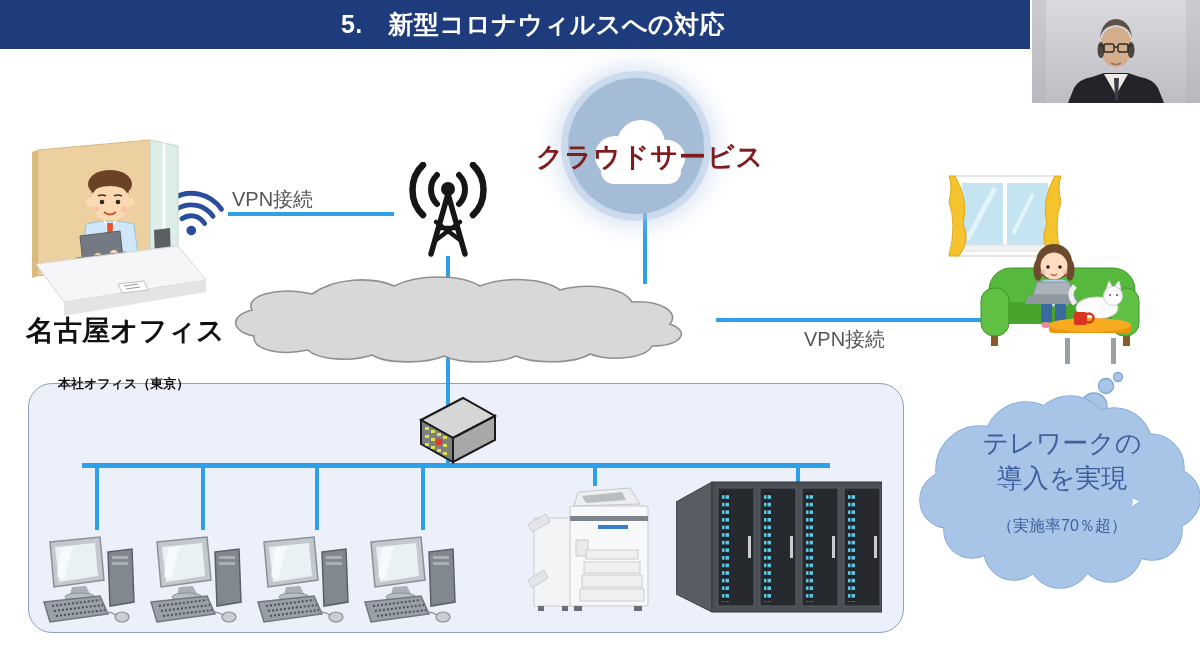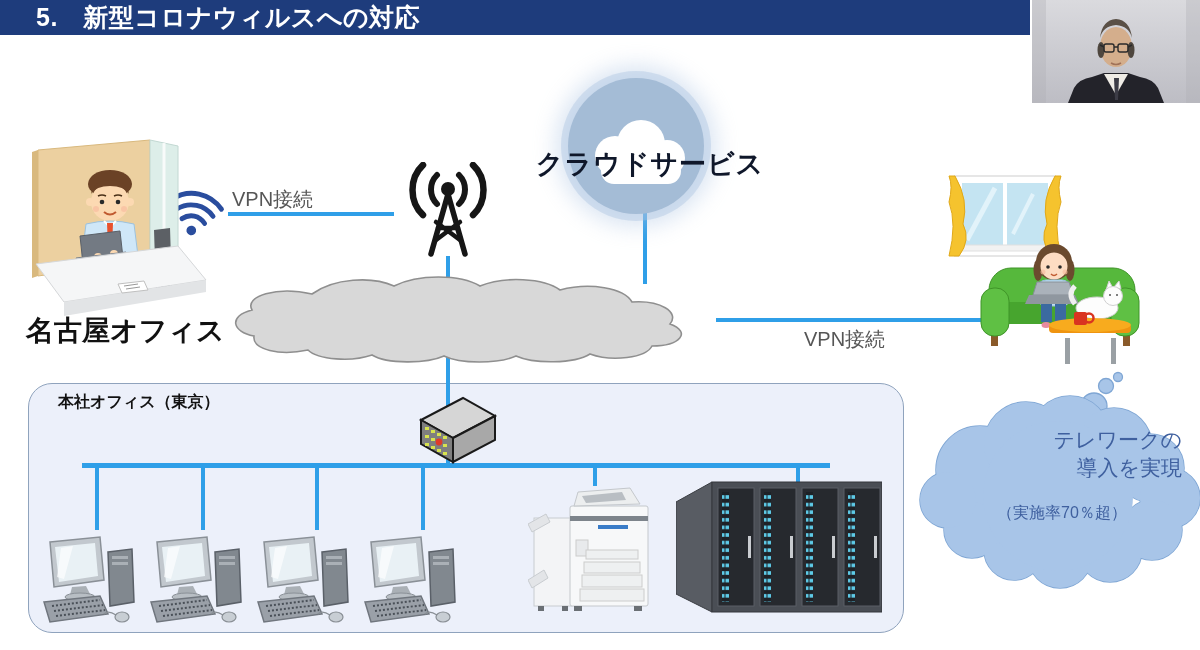--- a/index.html
+++ b/index.html
@@ -2,39 +2,39 @@
 <html><head>
 <meta charset="utf-8">
 <style>
   html,body{margin:0;padding:0;background:#fff;}
   .stage{
     position:relative;width:1200px;height:650px;overflow:hidden;background:#ffffff;
     font-family:"Liberation Sans","DejaVu Sans",sans-serif;
   }
   .abs{position:absolute;}
   
-  .titlebar{left:0;top:0;width:1030px;height:35px;background:#1e3c7c;display:flex;align-items:center;}
+  .titlebar{left:0;top:0;width:1030px;height:49px;background:#1e3c7c;display:flex;align-items:center;justify-content:center;}
   .titlebar .ttl{margin-left:36px;color:#ffffff;font-size:25px;font-weight:bold;letter-spacing:.5px;white-space:nowrap;}
   
   .webcam{left:1032px;top:0;width:168px;height:103px;background:#c8c8cc;overflow:hidden;}
   
   .officebox{left:28px;top:383px;width:874px;height:248px;background:#ecf0fa;border:1.6px solid #8fa3bd;border-radius:24px;}
-  .officelabel{left:58px;top:392px;font-size:16px;font-weight:bold;color:#111;white-space:nowrap;}
+  .officelabel{left:58px;top:375px;font-size:13px;font-weight:bold;color:#111;white-space:nowrap;}
   
   .nline{background:#2f9fe8;}
   
   .vpn{font-size:20px;color:#565656;white-space:nowrap;}
   .biglabel{font-size:28px;font-weight:bold;color:#111;text-align:center;white-space:nowrap;}
-  .cloudtitle{left:516px;top:146px;width:268px;text-align:center;font-size:27px;font-weight:bold;
-    color:#0f172a;letter-spacing:1px;white-space:nowrap;}
+  .cloudtitle{left:516px;top:139px;width:268px;text-align:center;font-size:27px;font-weight:bold;
+    color:#7f1d1d;letter-spacing:1px;white-space:nowrap;}
   .cloudcircle{left:568px;top:78px;width:136px;height:136px;border-radius:50%;background:#a4bcd6;
     box-shadow:0 0 0 7px rgba(170,196,226,.40),0 0 22px 12px rgba(170,196,226,.45);}
   
   .bubbletext{left:942px;top:426px;width:240px;text-align:center;color:#3f609f;}
-  .bubbletext .l{font-size:21px;line-height:1.33;text-align:right;}
+  .bubbletext .l{font-size:26px;line-height:1.33;}
   .bubbletext .s{font-size:16px;margin-top:21px;}
 </style>
 </head>
 <body>
 
 <div class="stage">
 
   <svg width="0" height="0" style="position:absolute">
     <defs>
       <linearGradient id="wcbg" x1="0" y1="0" x2="0" y2="1">

